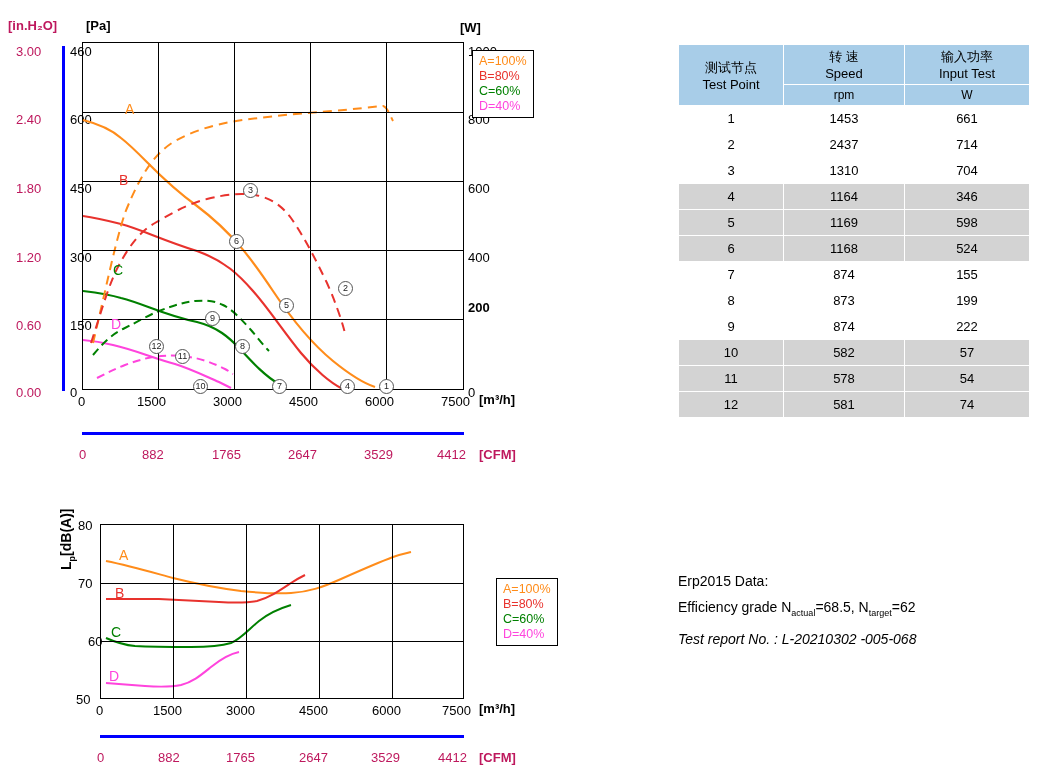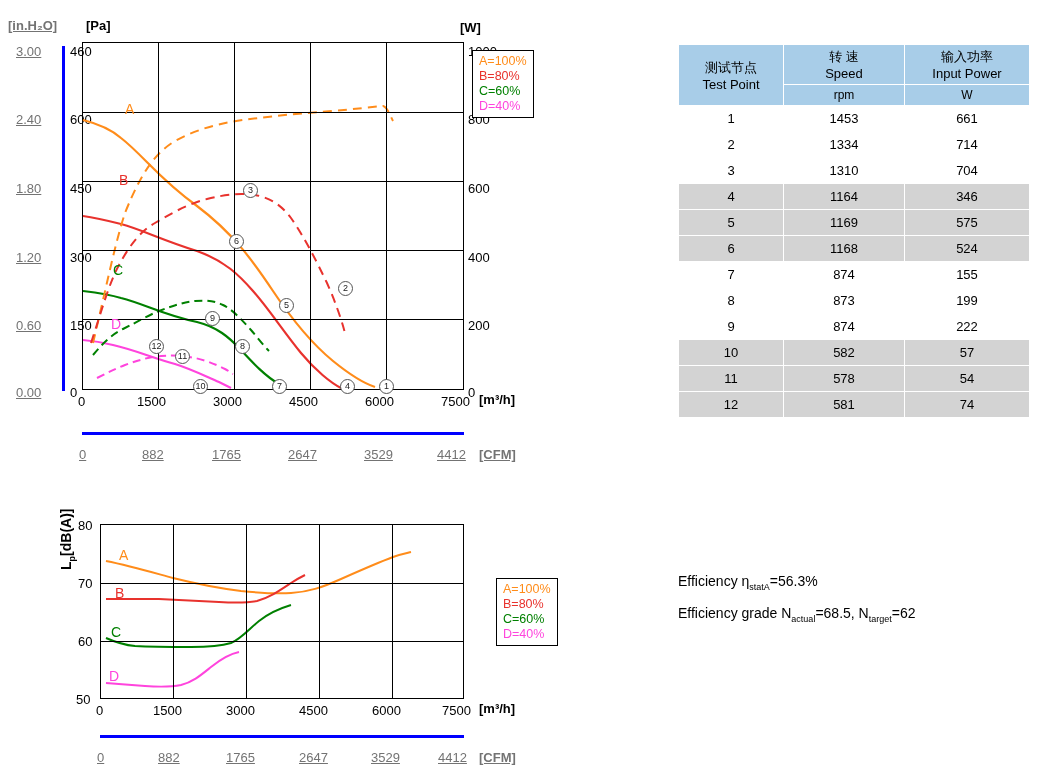--- a/index.html
+++ b/index.html
@@ -1,21 +1,21 @@
 <!DOCTYPE html>
 <html><head>
 <meta charset="utf-8">
 <style>
   html,body{margin:0;padding:0;}
   body{width:1040px;height:778px;background:#ffffff;font-family:"Liberation Sans",sans-serif;position:relative;overflow:hidden;}
   .abs{position:absolute;}
 
   
   .t{font-size:13px;color:#000;white-space:nowrap;}
-  .bluet{color:#737373;text-decoration:underline;}
+  .bluet{color:#be185d;}
 
   
   #chart1{position:absolute;left:82px;top:42px;width:382px;height:348px;border:1px solid #000;box-sizing:border-box;}
   #chart1 .grid-v{position:absolute;top:0;bottom:0;width:1px;background:#000;}
   #chart1 .grid-h{position:absolute;left:0;right:0;height:1px;background:#000;}
 
   
   #chart2{position:absolute;left:100px;top:524px;width:364px;height:175px;border:1px solid #000;box-sizing:border-box;}
   #chart2 .grid-v{position:absolute;top:0;bottom:0;width:1px;background:#000;}
   #chart2 .grid-h{position:absolute;left:0;right:0;height:1px;background:#000;}
@@ -69,21 +69,21 @@
 <div class="abs t" style="left:70px;top:112px;">600</div>
 <div class="abs t" style="left:70px;top:181px;">450</div>
 <div class="abs t" style="left:70px;top:250px;">300</div>
 <div class="abs t" style="left:70px;top:318px;">150</div>
 <div class="abs t" style="left:70px;top:385px;">0</div>
 
 <div class="abs t" style="left:468px;top:44px;">1000</div>
 <div class="abs t" style="left:468px;top:112px;">800</div>
 <div class="abs t" style="left:468px;top:181px;">600</div>
 <div class="abs t" style="left:468px;top:250px;">400</div>
-<div class="abs t" style="left:468px;top:318px;">200</div>
+<div class="abs t" style="left:468px;top:300px;font-weight:bold;">200</div>
 <div class="abs t" style="left:468px;top:385px;">0</div>
 
 <div id="chart1">
   <div class="grid-v" style="left:75px;"></div>
   <div class="grid-v" style="left:151px;"></div>
   <div class="grid-v" style="left:227px;"></div>
   <div class="grid-v" style="left:303px;"></div>
   <div class="grid-h" style="top:69px;"></div>
   <div class="grid-h" style="top:138px;"></div>
   <div class="grid-h" style="top:207px;"></div>
@@ -146,21 +146,21 @@
 <div class="abs t bluet" style="left:364px;top:447px;">3529</div>
 <div class="abs t bluet" style="left:437px;top:447px;">4412</div>
 <div class="abs t bluet" style="left:479px;top:447px;font-weight:bold;">[CFM]</div>
 
 <div class="abs" style="left:58px;top:570px;transform:rotate(-90deg);transform-origin:left top;font-size:14px;font-weight:bold;white-space:nowrap;">
   <span>L</span><sub>p</sub><span>[dB(A)]</span>
 </div>
 
 <div class="abs t" style="left:78px;top:518px;">80</div>
 <div class="abs t" style="left:78px;top:576px;">70</div>
-<div class="abs t" style="left:78px;top:634px;">60</div>
+<div class="abs t" style="left:88px;top:634px;">60</div>
 <div class="abs t" style="left:76px;top:692px;">50</div>
 
 <div id="chart2">
   <div class="grid-v" style="left:72px;"></div>
   <div class="grid-v" style="left:145px;"></div>
   <div class="grid-v" style="left:218px;"></div>
   <div class="grid-v" style="left:291px;"></div>
   <div class="grid-h" style="top:58px;"></div>
   <div class="grid-h" style="top:116px;"></div>
 
@@ -208,53 +208,53 @@
       <th rowspan="2">
         <div>测试节点</div>
         <div>Test Point</div>
       </th>
       <th>
         <div>转 速</div>
         <div>Speed</div>
       </th>
       <th>
         <div>输入功率</div>
-        <div>Input Power</div>
+        <div>Input Test</div>
       </th>
     </tr>
     <tr>
       <th class="th-sub">rpm</th>
       <th class="th-sub">W</th>
     </tr>
   </thead>
   <tbody>
     <tr>
         <td class="cell-tp">1</td>
         <td class="cell-sp">1453</td>
         <td class="cell-pw">661</td>
       </tr>
     <tr>
         <td class="cell-tp">2</td>
-        <td class="cell-sp">1334</td>
+        <td class="cell-sp">2437</td>
         <td class="cell-pw">714</td>
       </tr>
     <tr>
         <td class="cell-tp">3</td>
         <td class="cell-sp">1310</td>
         <td class="cell-pw">704</td>
       </tr>
     <tr class="shade">
         <td class="cell-tp">4</td>
         <td class="cell-sp">1164</td>
         <td class="cell-pw">346</td>
       </tr>
     <tr class="shade">
         <td class="cell-tp">5</td>
         <td class="cell-sp">1169</td>
-        <td class="cell-pw">575</td>
+        <td class="cell-pw">598</td>
       </tr>
     <tr class="shade">
         <td class="cell-tp">6</td>
         <td class="cell-sp">1168</td>
         <td class="cell-pw">524</td>
       </tr>
     <tr>
         <td class="cell-tp">7</td>
         <td class="cell-sp">874</td>
         <td class="cell-pw">155</td>
@@ -281,19 +281,18 @@
       </tr>
     <tr class="shade">
         <td class="cell-tp">12</td>
         <td class="cell-sp">581</td>
         <td class="cell-pw">74</td>
       </tr>
   </tbody>
 </table>
 
 <div id="erp">
-  <div>
-    <span>Efficiency η</span><sub>statA</sub><span>=56.3%</span>
-  </div>
+  <div>Erp2015  Data:</div>
   <div>
     <span>Efficiency grade  N</span><sub>actual</sub><span>=68.5, N</span><sub>target</sub><span>=62</span>
   </div>
+  <div class="ital">Test report No. : L-20210302 -005-068</div>
 </div>
 
 </body></html>

